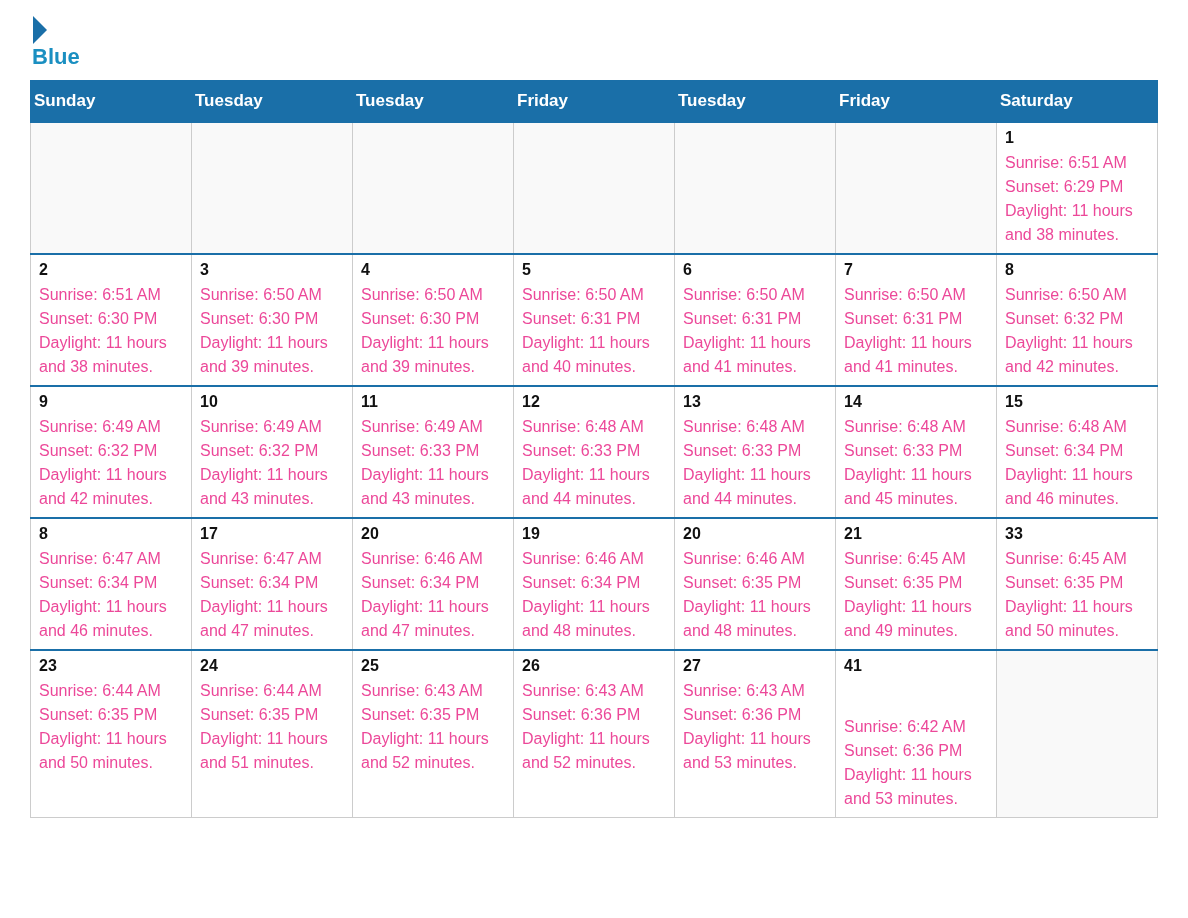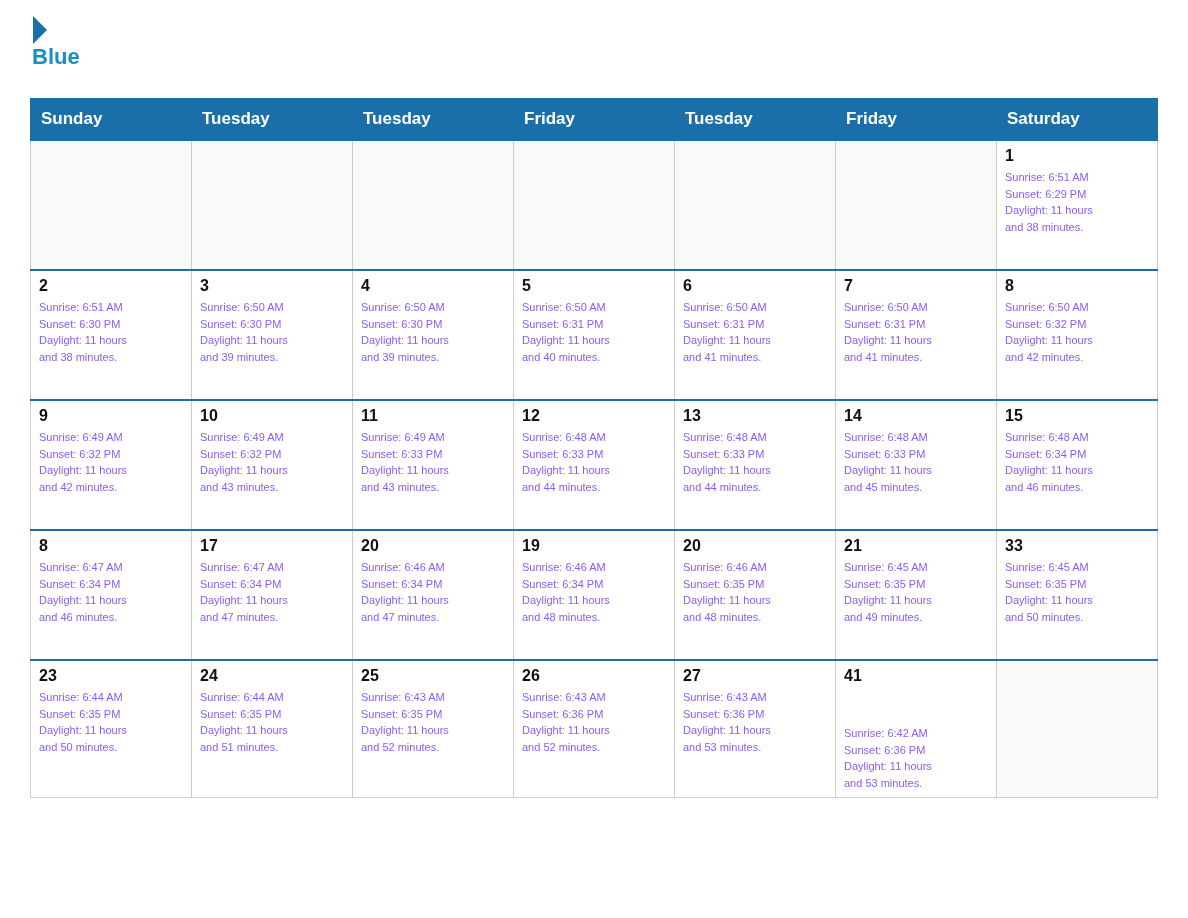--- a/index.html
+++ b/index.html
@@ -7,21 +7,21 @@
       font-family: Arial, sans-serif;
       background: #fff;
       width: 1188px;
       min-height: 918px;
       padding: 20px 30px;
     }
     .header {
       display: flex;
       justify-content: space-between;
       align-items: flex-start;
-      margin-bottom: 28px;
+      margin-bottom: 10px;
     }
     .logo {
       display: flex;
       flex-direction: column;
       align-items: flex-start;
     }
     .logo-top {
       display: flex;
       align-items: center;
     }
@@ -70,42 +70,42 @@
     .calendar {
       width: 100%;
       border-collapse: collapse;
       margin-top: 10px;
     }
     .calendar th {
       background-color: #1a6fa8;
       color: #fff;
       font-size: 17px;
       font-weight: bold;
-      padding: 10px 10px;
+      padding: 10px 3px;
       text-align: left;
       border: 1px solid #1a6fa8;
     }
     .calendar td {
       border: 1px solid #ccc;
       vertical-align: top;
       padding: 6px 8px;
       width: calc(100% / 7);
       min-height: 120px;
       height: 130px;
     }
     .day-num {
       font-size: 16px;
       font-weight: bold;
       color: #111;
       display: block;
       margin-bottom: 4px;
     }
     .day-info {
-      font-size: 11px;
-      color: #8b5cf6;
+      font-size: 16px;
+      color: #ec4899;
       line-height: 1.5;
     }
     .empty-cell {
       background: #f9f9f9;
     }
     .week-row td {
       border-top: 2px solid #1a6fa8;
     }
   </style>
 </head>

